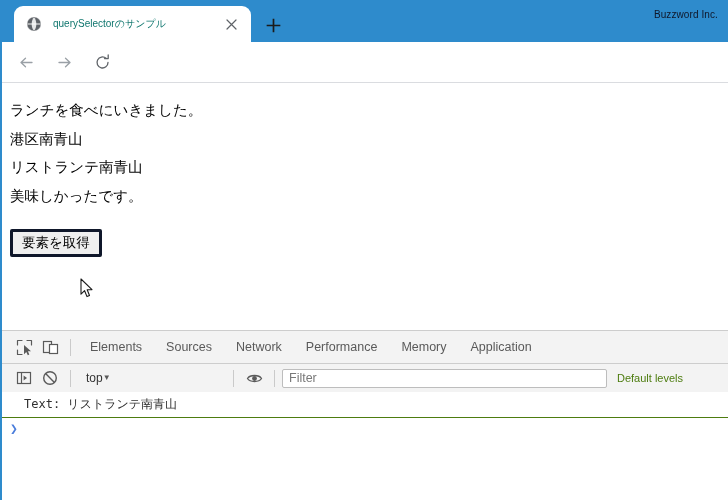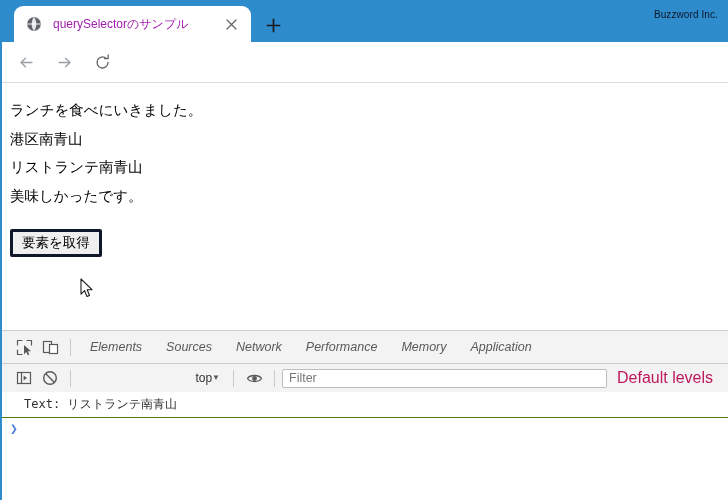--- a/index.html
+++ b/index.html
@@ -47,22 +47,22 @@
   }
   .tab-favicon {
     width: 16px;
     height: 16px;
     flex: 0 0 16px;
     position: relative;
   }
   .tab-title {
     flex: 1 1 auto;
     margin-left: 11px;
-    font-size: 12px;
-    color: #a21caf;
+    font-size: 10px;
+    color: #0f766e;
     white-space: nowrap;
     overflow: hidden;
   }
   .tab-close {
     flex: 0 0 24px;
     height: 24px;
     margin-right: 8px;
     display: flex;
     align-items: center;
     justify-content: center;
@@ -180,21 +180,20 @@
     background: #ffffff;
     border-top: 1px solid #cdcdcd;
   }
   .dt-tabbar {
     height: 32px;
     background: #f3f3f3;
     border-bottom: 1px solid #cdcdcd;
     display: flex;
     align-items: center;
     overflow: hidden;
-    font-style: italic;
   }
   .dt-iconbtn {
     width: 26px;
     height: 26px;
     display: flex;
     align-items: center;
     justify-content: center;
     color: #5a5a5a;
     flex: 0 0 auto;
   }
@@ -234,21 +233,21 @@
     border-bottom: 1px solid #cdcdcd;
     display: flex;
     align-items: center;
     overflow: hidden;
   }
   .ctx-select {
     width: 148px;
     height: 20px;
     display: flex;
     align-items: center;
-    justify-content: flex-end;
+    justify-content: flex-start;
     font-size: 12px;
     color: #333333;
     padding: 0 6px 0 8px;
     box-sizing: border-box;
     flex: 0 0 auto;
   }
   .ctx-caret {
     font-size: 8px;
     color: #5a5a5a;
     line-height: 1;
@@ -261,22 +260,22 @@
     border-radius: 2px;
     font-size: 12.5px;
     color: #787878;
     display: flex;
     align-items: center;
     padding: 0 6px;
     box-sizing: border-box;
   }
   .levels {
     margin-left: 10px;
-    font-size: 16px;
-    color: #be185d;
+    font-size: 11px;
+    color: #4d7c0f;
     white-space: nowrap;
     flex: 0 0 auto;
   }
 
   .console-body {
     position: absolute;
     left: 0; right: 0;
     top: 61px; bottom: 0;
     background: #ffffff;
     overflow: hidden;

